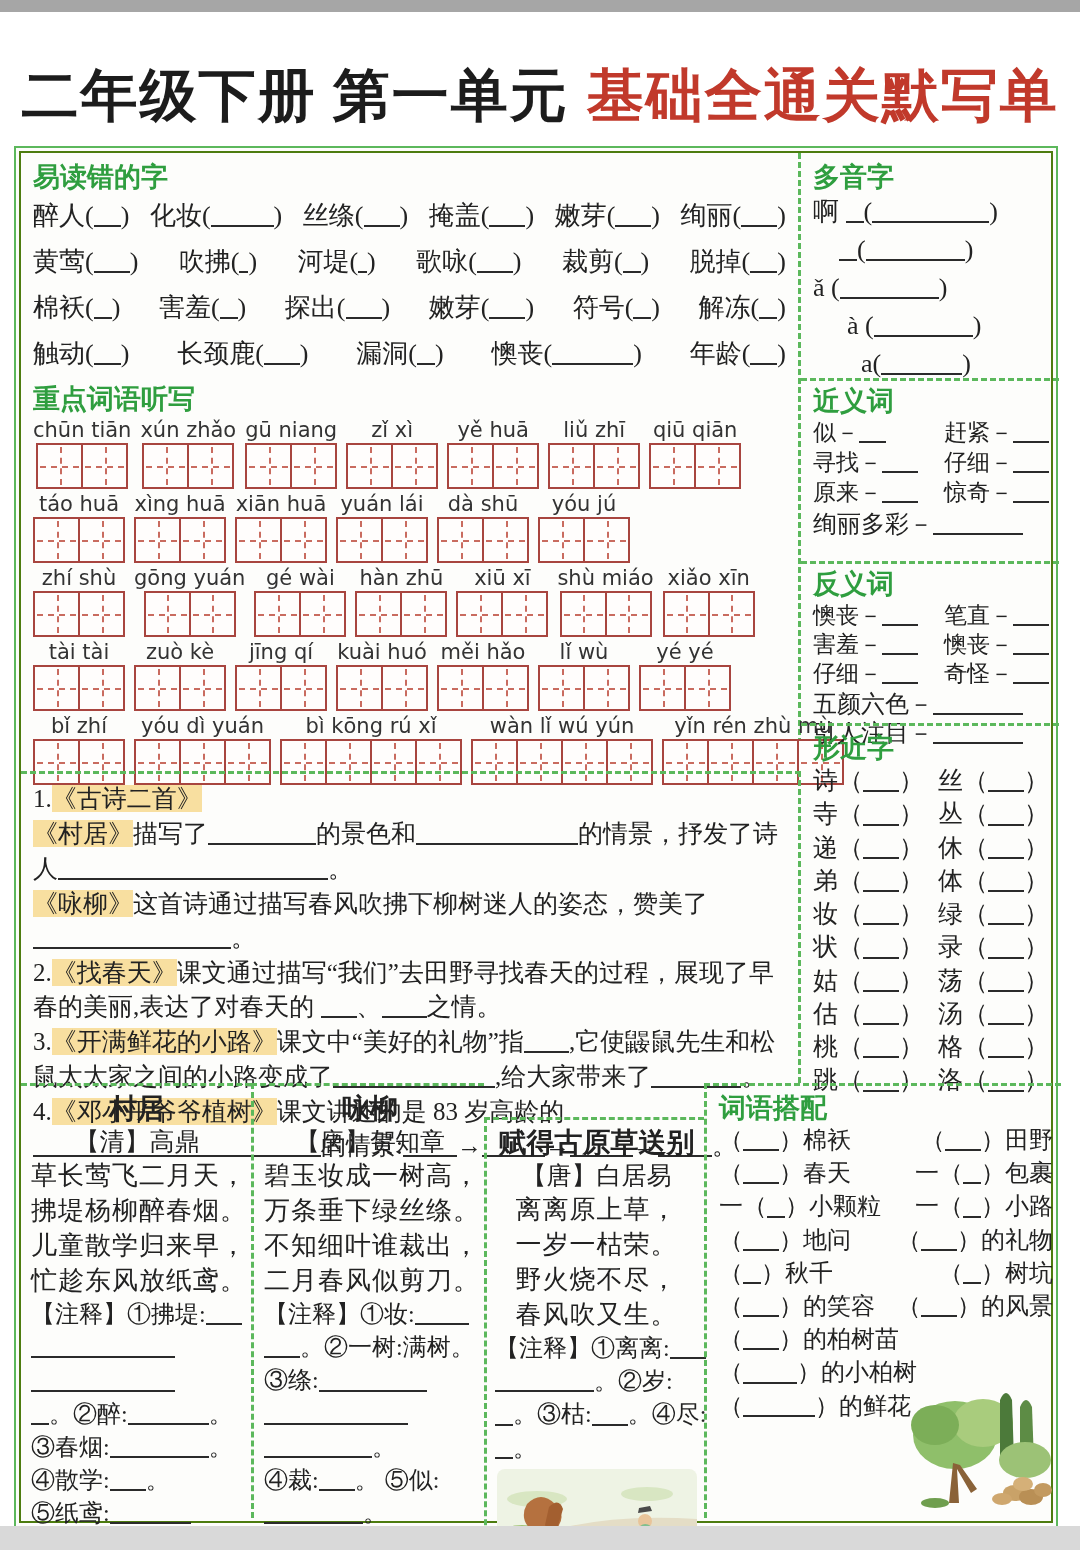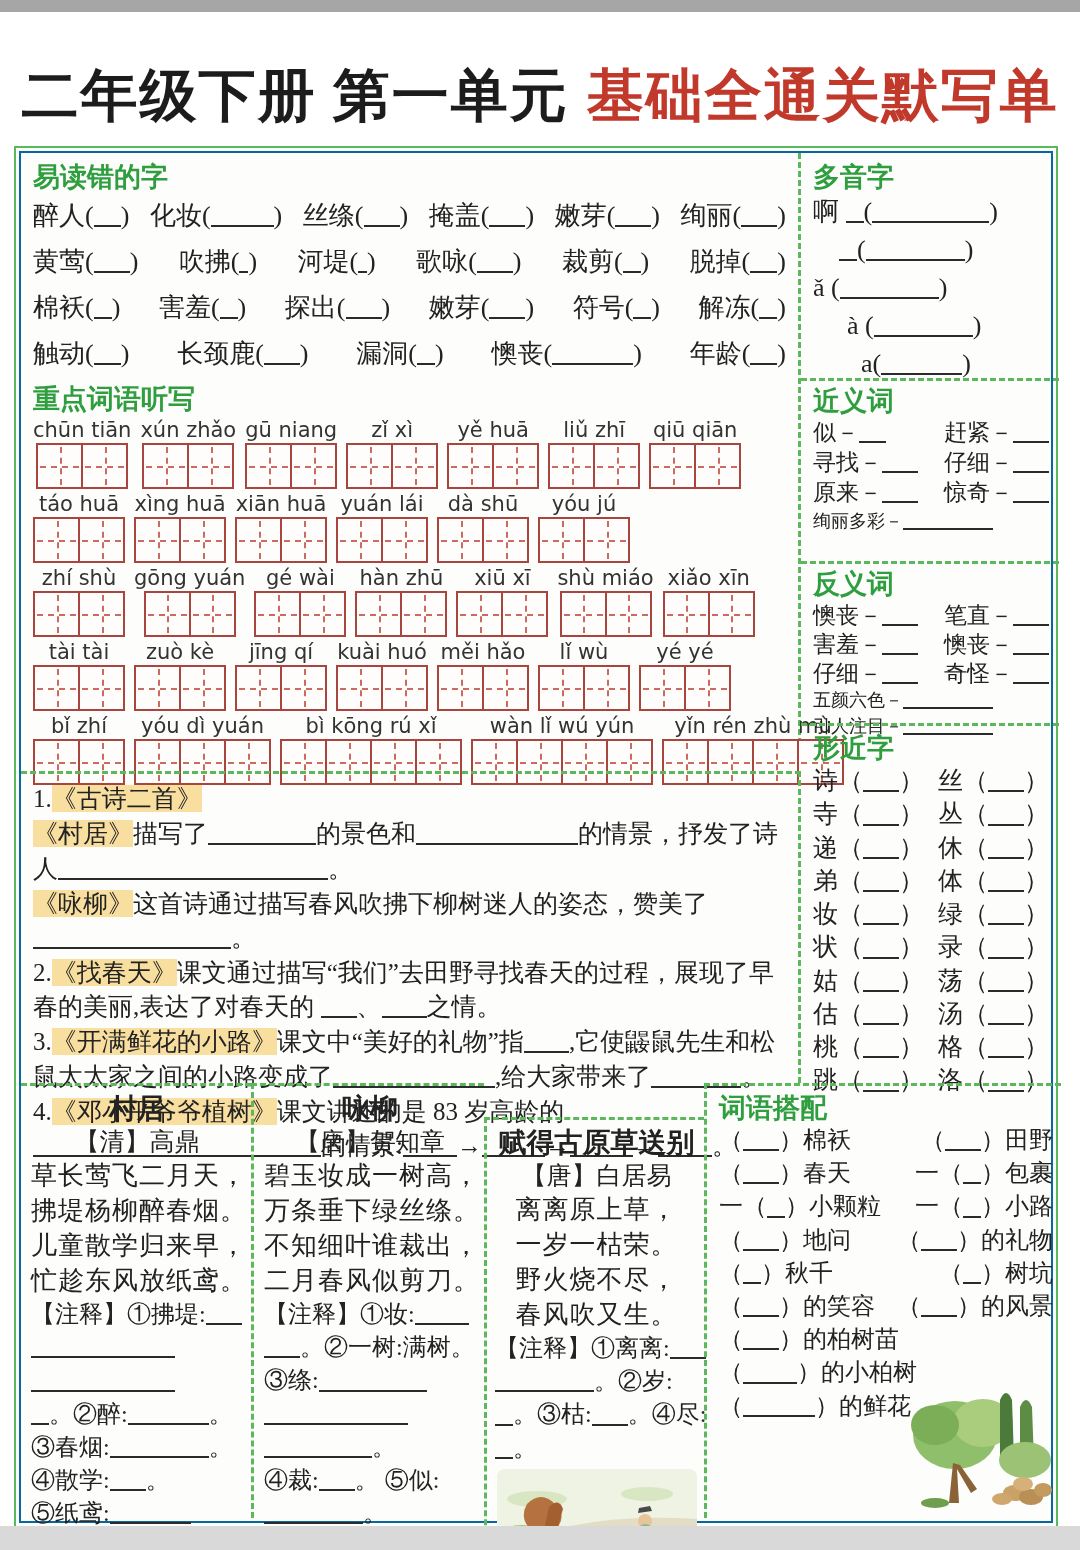--- a/index.html
+++ b/index.html
@@ -16,21 +16,21 @@
   }
   .pagetitle .t-black{color:#1c1c1c;}
   .pagetitle .t-red{color:#c1392b;margin-left:18px;}
 
   #frame{
     position:absolute;left:14px;top:146px;width:1044px;height:1382px;
     border:2px solid #5cb85c;padding:3px;background:#fdfdfb;box-sizing:border-box;
   }
   #frame-inner{
     position:relative;width:100%;height:100%;
-    border:2px solid #0369a1;box-sizing:border-box;
+    border:2px solid #4d7c0f;box-sizing:border-box;
   }
   .panel{position:absolute;box-sizing:border-box;}
   .b-top{border-top:3px dashed #5cb85c;}
   .b-right{border-right:3px dashed #5cb85c;}
   .b-left{border-left:3px dashed #5cb85c;}
 
   .sec-h{color:#2f9e3f;font-weight:bold;font-size:27px;line-height:32px;font-family:"Liberation Sans",sans-serif;}
 
   
   .bl{display:inline-block;border-bottom:2px solid #2b2b2b;height:1.05em;vertical-align:-3px;}
@@ -55,21 +55,21 @@
   #questions{left:0;top:618px;width:780px;height:312px;padding:8px 14px 0 12px;font-size:25px;line-height:34px;}
   .hl{background:#f8dfa0;}
   .qline{margin-bottom:1px;}
 
   
   #duoyin{left:780px;top:0;width:258px;height:225px;padding:8px 10px 0 12px;}
   #duoyin .dline{font-size:26px;line-height:38px;white-space:nowrap;}
   #jinyi{left:780px;top:225px;width:258px;height:183px;padding:4px 10px 0 12px;}
   #fanyi{left:780px;top:408px;width:258px;height:162px;padding:4px 10px 0 12px;}
   .pair-row{display:flex;justify-content:space-between;font-size:23px;line-height:29px;white-space:nowrap;}
-  .long-row{font-size:18px;line-height:29px;white-space:nowrap;}
+  .long-row{font-size:24px;line-height:29px;white-space:nowrap;}
   #fanyi .pair-row,#fanyi .long-row{line-height:26px;}
   #xingjin{left:780px;top:570px;width:258px;height:360px;padding:6px 10px 0 12px;}
   .xj-row{display:flex;justify-content:space-between;font-size:25px;line-height:33px;white-space:nowrap;}
 
   
   #poem1{left:0;top:930px;width:230px;height:435px;padding:6px 8px 0 10px;}
   #poem2{left:230px;top:930px;width:233px;height:435px;padding:6px 8px 0 10px;}
   #poem3{left:463px;top:964px;width:220px;height:435px;padding:6px 6px 0 8px;}
   #ciyu{left:683px;top:930px;width:357px;height:435px;padding:6px 8px 0 12px;position:absolute;}
   .poem-title{text-align:center;font-size:28px;font-weight:bold;line-height:34px;}

